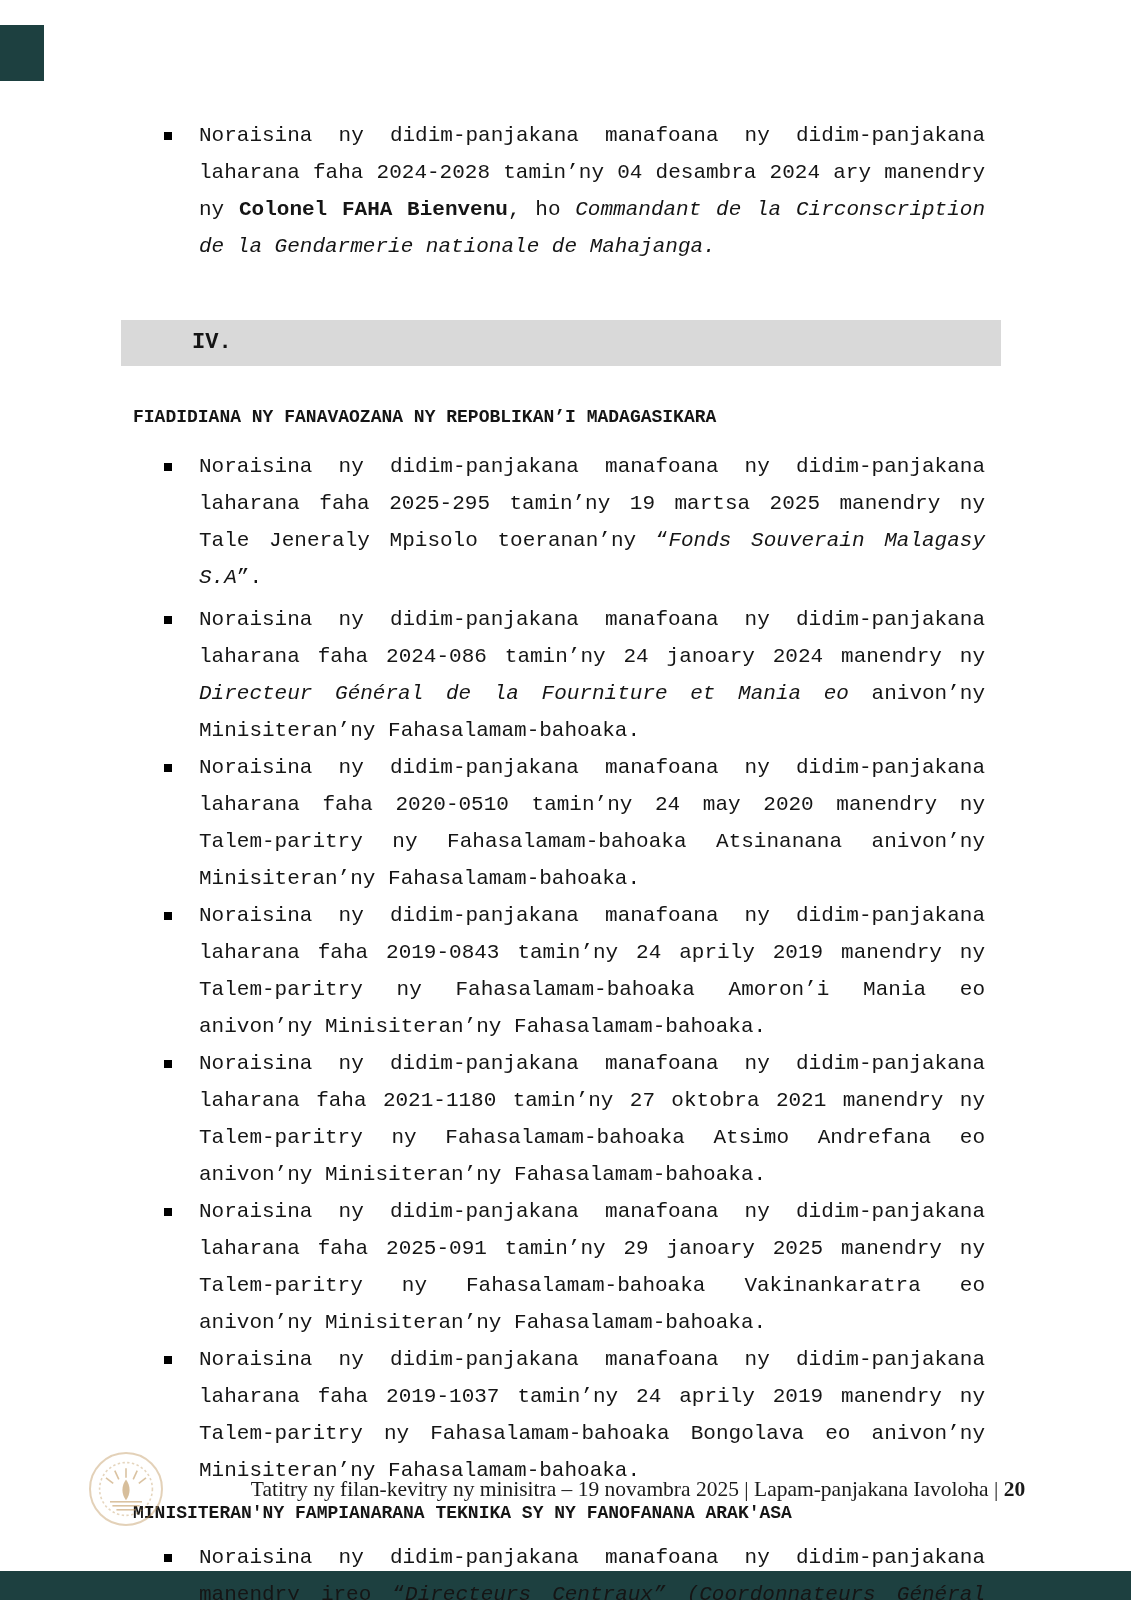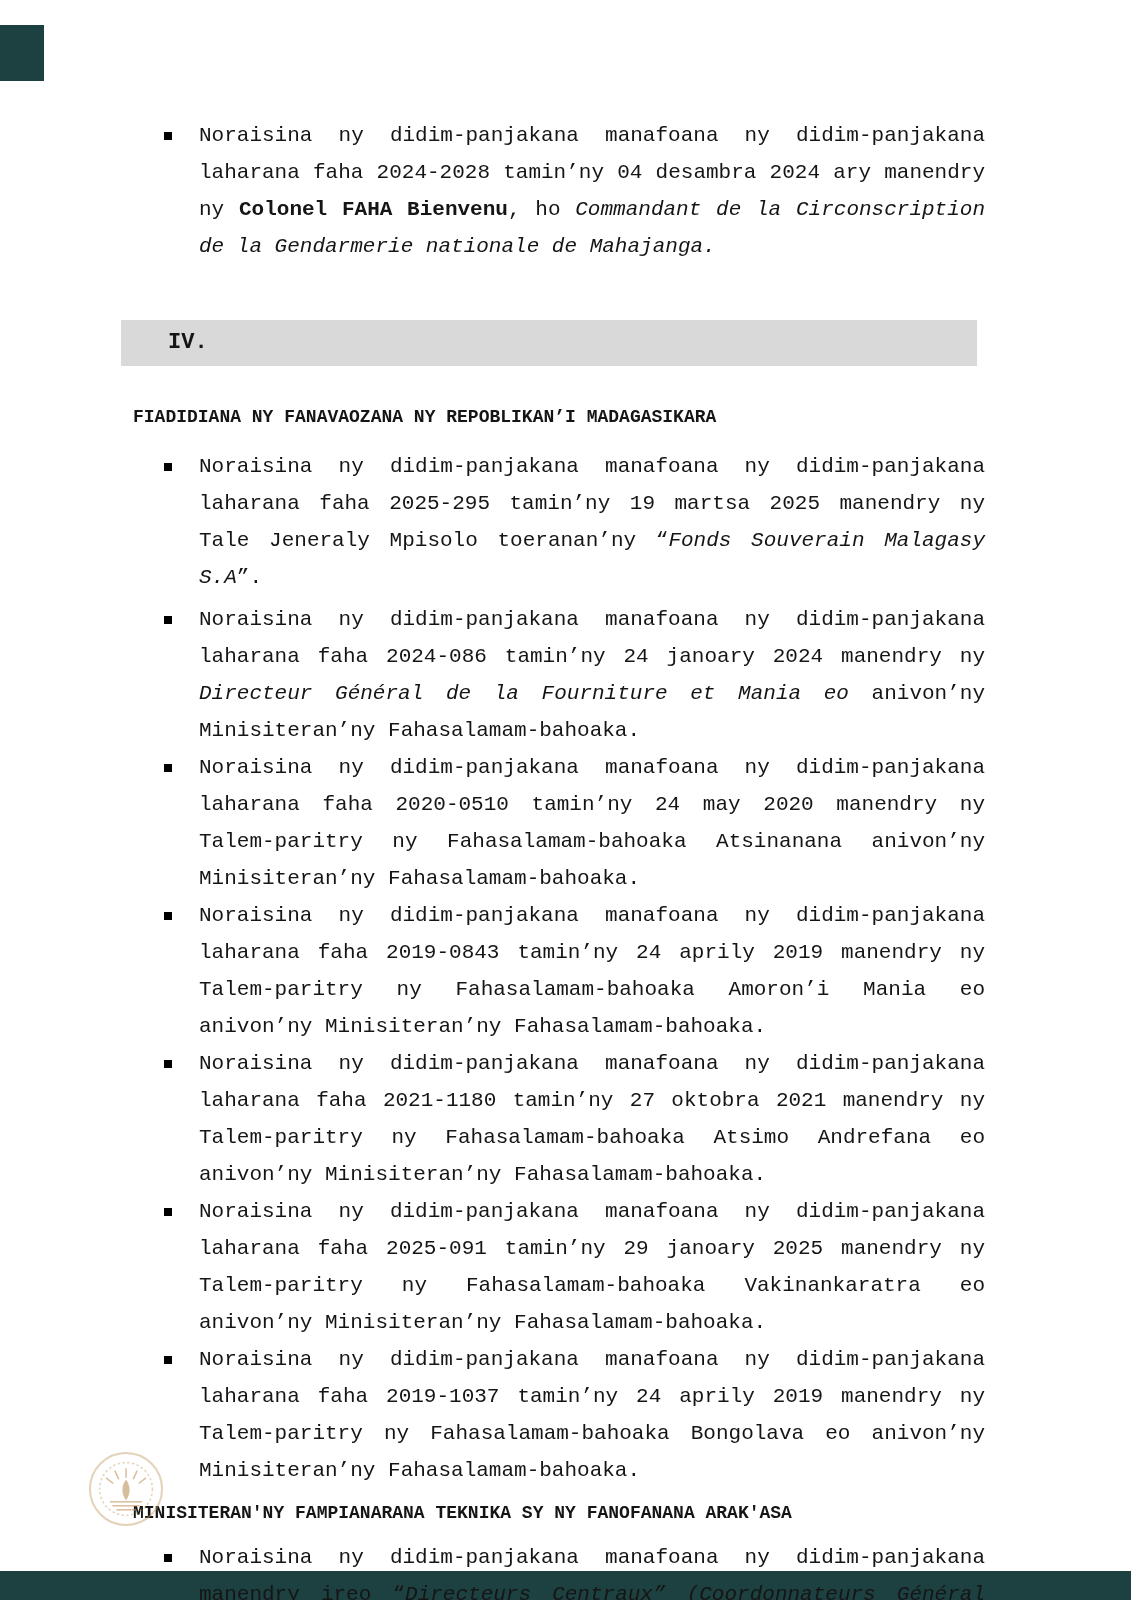--- a/index.html
+++ b/index.html
@@ -25,20 +25,21 @@
     position:absolute;left:31px;top:15px;
     width:8px;height:8px;background:#000;
   }
   .b-intro{margin-top:117px;}
   .sec-bar{
     margin-top:55px;margin-left:-12px;
     width:856px;height:46px;background:#d9d9d9;
     display:flex;align-items:center;
     font-weight:bold;font-size:22px;line-height:46px;
     text-align:left;
+    padding-left:24px;
   }
   .sec-bar .num{margin-left:47px;}
   .sec-bar .title{margin-left:45px;letter-spacing:0.2px;}
   .sub-heading{font-weight:bold;margin-top:33px;font-size:18px;}
   .b-295{margin-top:12px;}
   .h-sal{margin-top:8px;}
   .group-sal{margin-top:5px;}
   .h-fampia{margin-top:6px;}
   .b-fampia{margin-top:7px;}
   b{font-weight:bold;}
@@ -101,14 +102,15 @@
       </g>
       <path d="M50 38 C56 46 56 56 50 64 C44 56 44 46 50 38 Z" fill="#c19a63" opacity="0.85" stroke="none"></path>
       <g opacity="0.8">
         <line x1="30" y1="66" x2="70" y2="66"></line>
         <line x1="33" y1="71" x2="67" y2="71"></line>
         <line x1="38" y1="76" x2="62" y2="76"></line>
       </g>
     </g>
   </svg>
 
+  <div class="footer-line"><span>Tatitry ny filan-kevitry ny minisitra – 19 novambra 2025 | Lapam-panjakana Iavoloha | </span><b>20</b></div>
 
 </div>
 
 </body></html>

